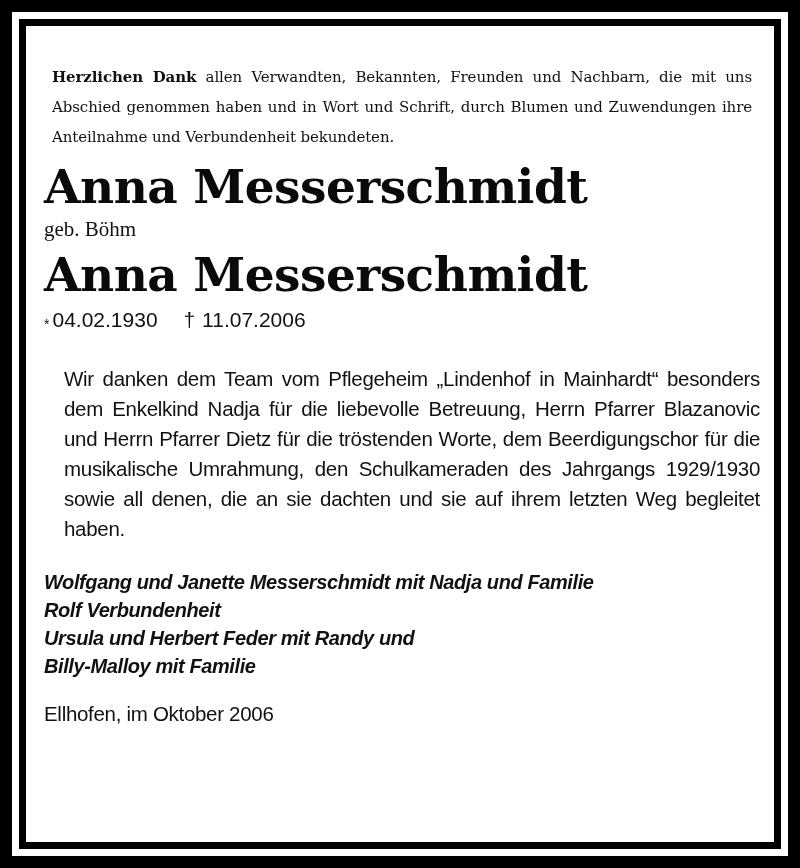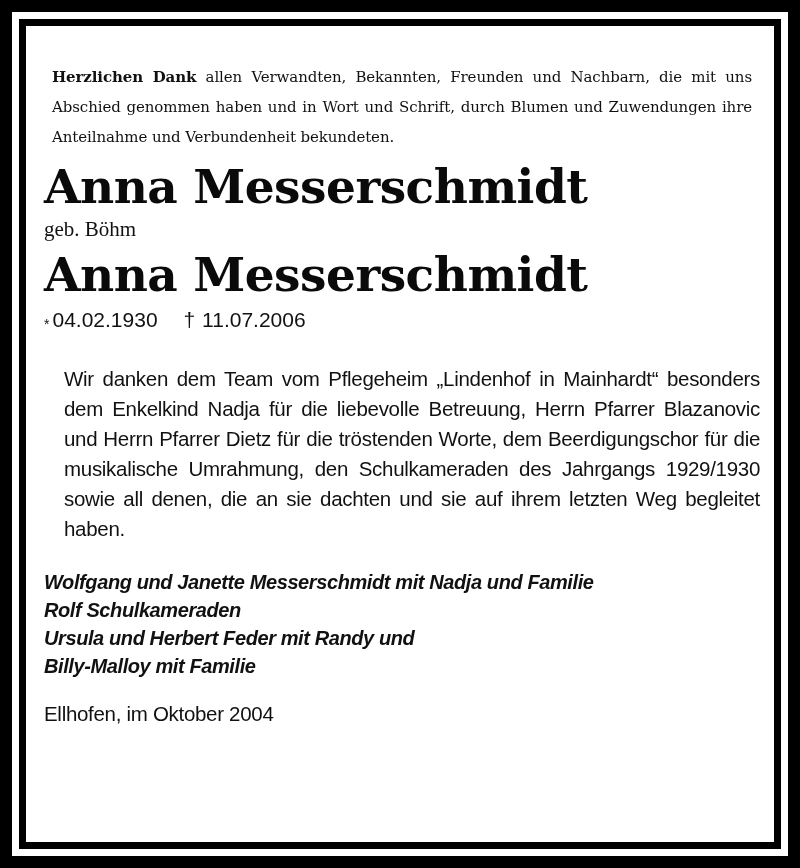--- a/index.html
+++ b/index.html
@@ -53,19 +53,19 @@
 
   <div class="name heinz">Anna Messerschmidt</div>
   <div class="dates">
     <span class="star">*</span><span>04.02.1930</span><span class="gap"></span><span>†</span> <span>11.07.2006</span>
   </div>
 
   <p class="thanks">Wir danken dem Team vom Pflegeheim „Lindenhof in Mainhardt“ besonders dem Enkelkind Nadja für die liebevolle Betreuung, Herrn Pfarrer Blazanovic und Herrn Pfarrer Dietz für die tröstenden Worte, dem Beerdigungschor für die musikalische Umrahmung, den Schulkameraden des Jahrgangs 1929/1930 sowie all denen, die an sie dachten und sie auf ihrem letzten Weg begleitet haben.</p>
 
   <div class="family">
     <div>Wolfgang und Janette Messerschmidt mit Nadja und Familie</div>
-    <div>Rolf Schulkameraden</div>
+    <div>Rolf Verbundenheit</div>
     <div>Ursula und Herbert Feder mit Randy und</div>
     <div>Billy-Malloy mit Familie</div>
   </div>
 
-  <div class="place">Ellhofen, im Oktober 2004</div>
+  <div class="place">Ellhofen, im Oktober 2006</div>
 </div>
 
 </body></html>

